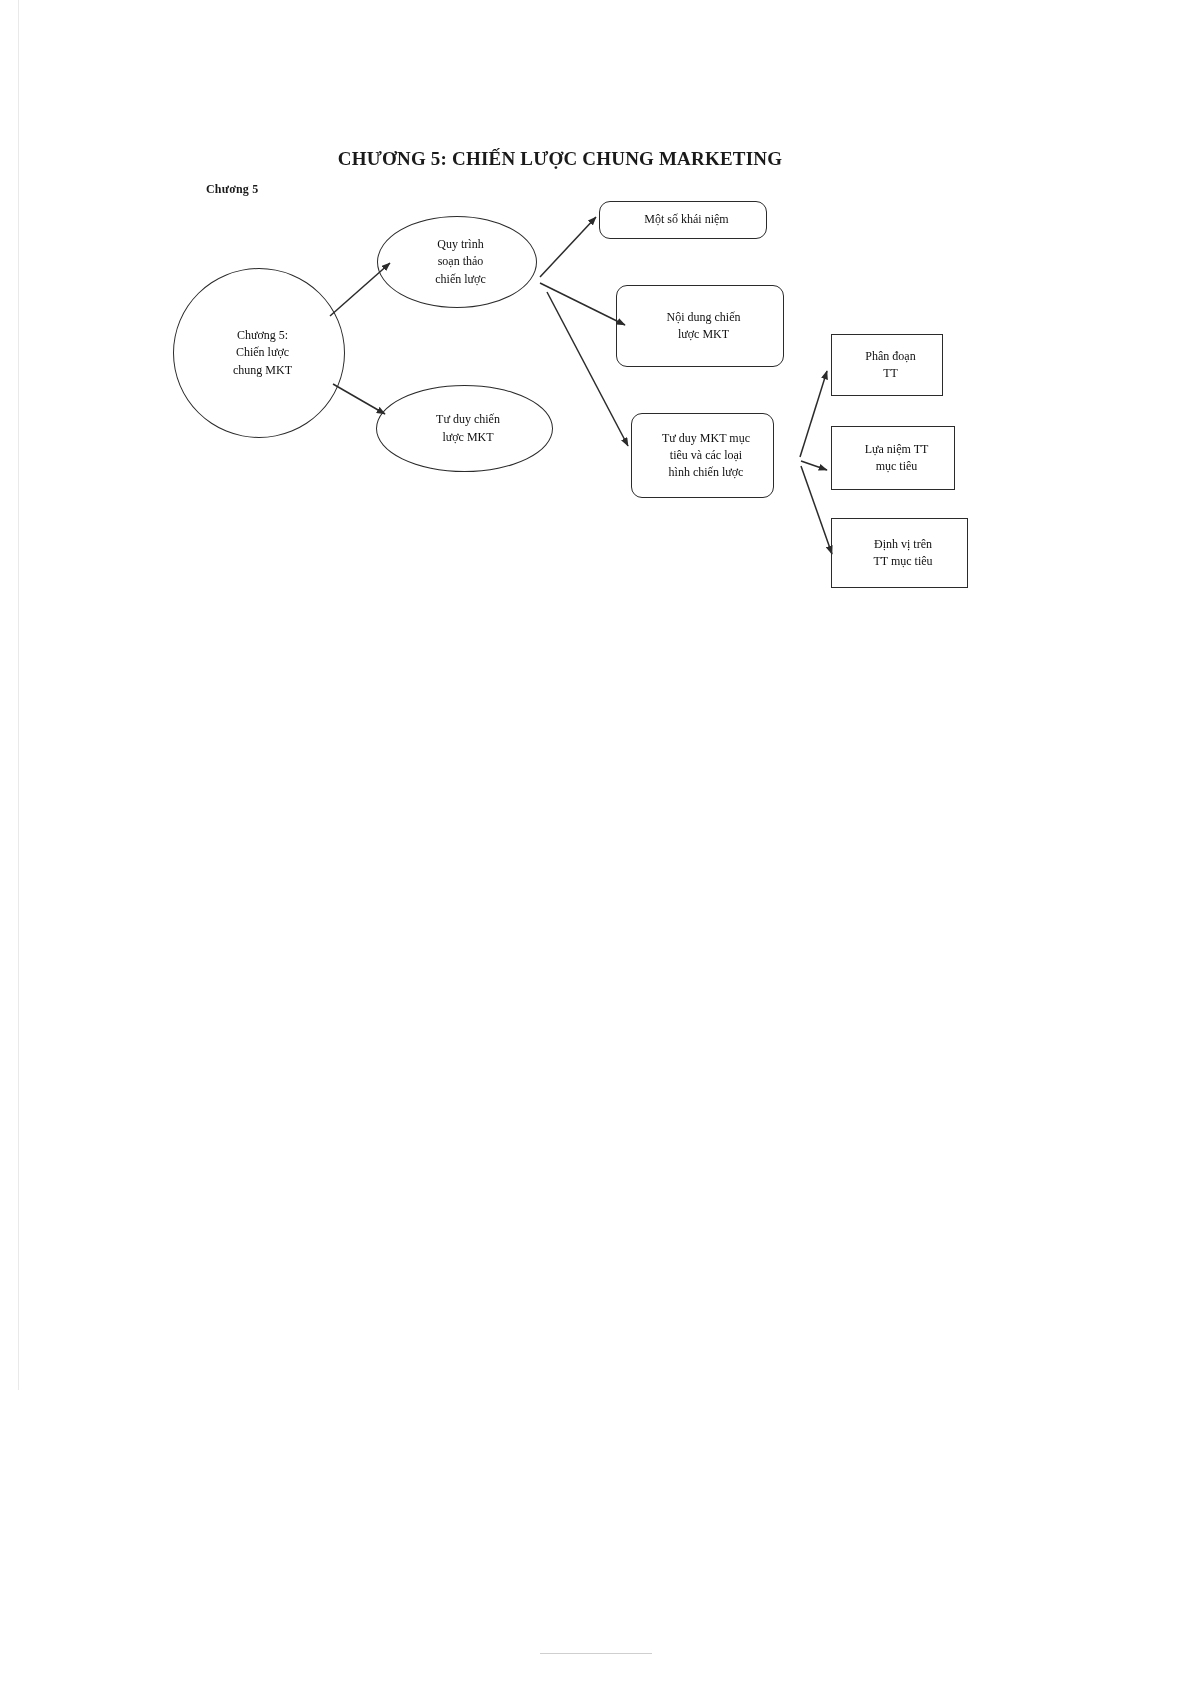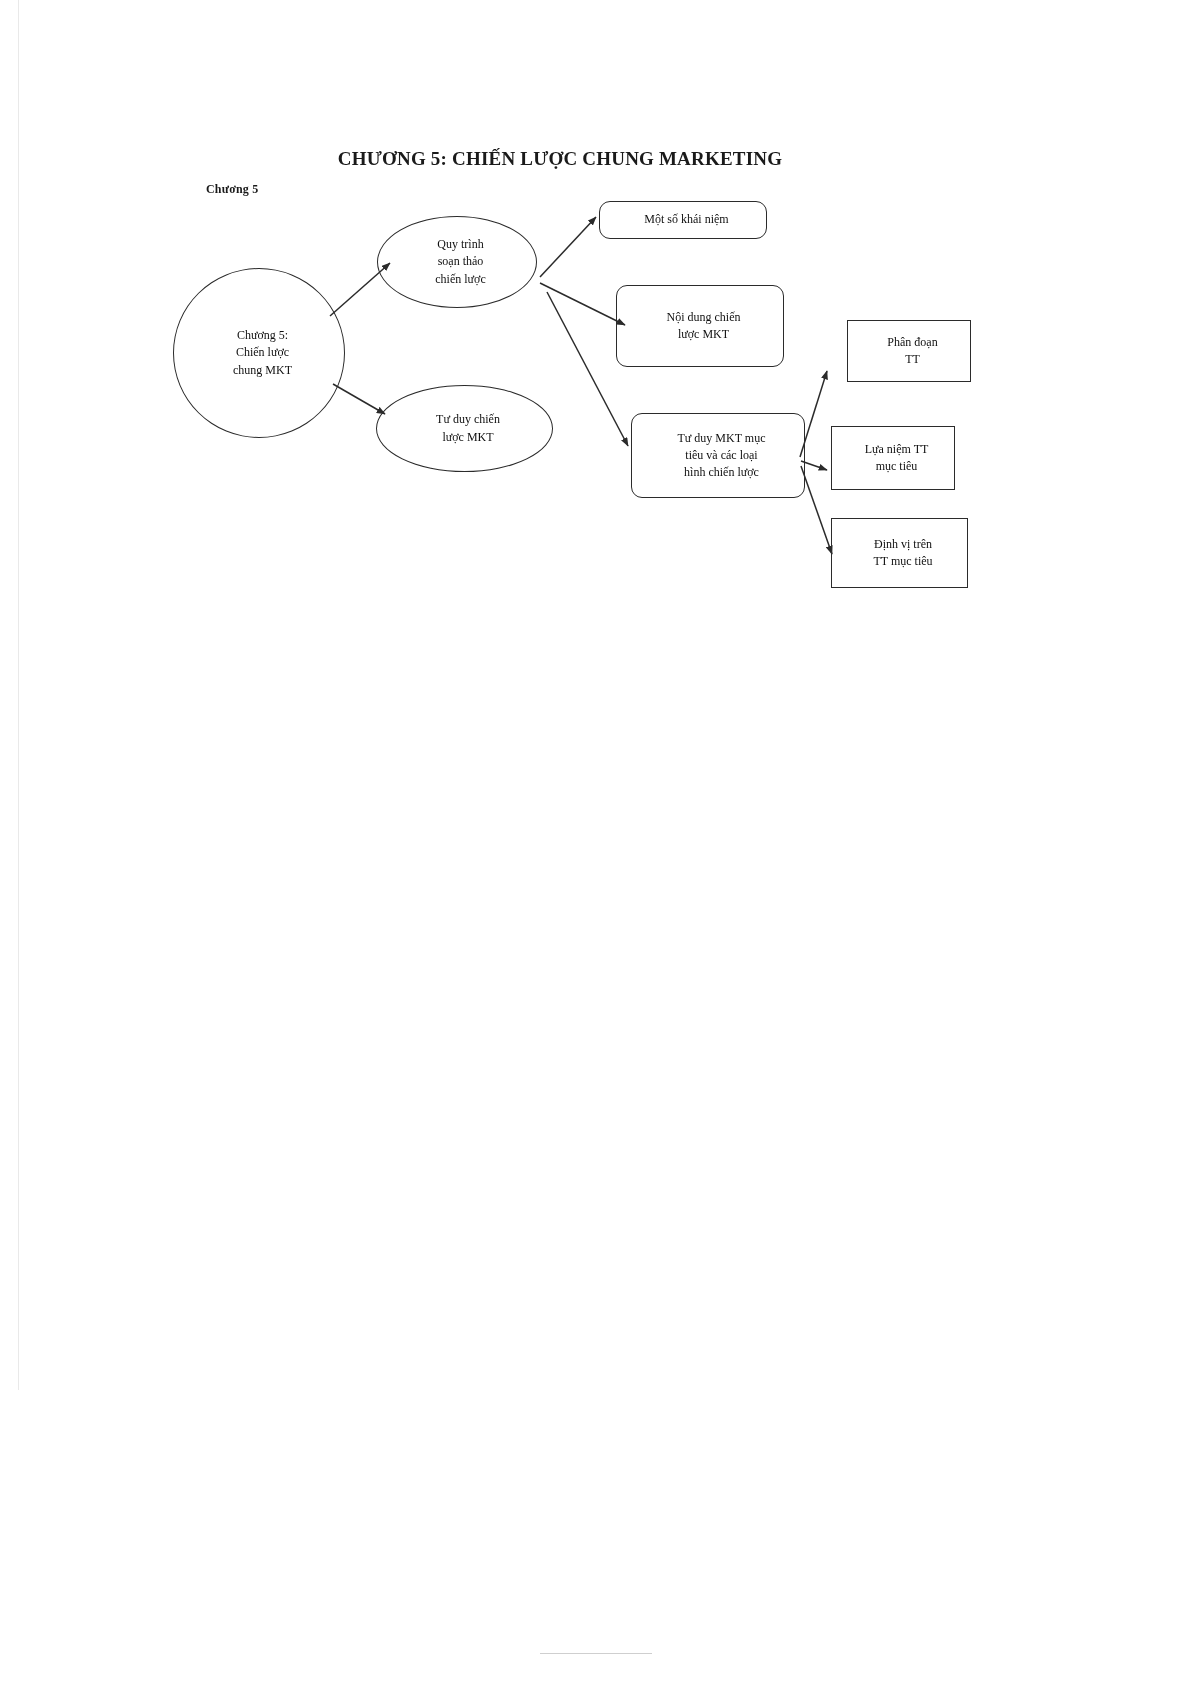--- a/index.html
+++ b/index.html
@@ -143,29 +143,29 @@
     </div>
   </div>
 
   <div class="node node-rounded" style="left:616px; top:285px; width:168px; height:82px;">
     <div>
       <div>Nội dung chiến</div>
       <div>lược MKT</div>
     </div>
   </div>
 
-  <div class="node node-rounded" style="left:631px; top:413px; width:174px; height:85px;">
+  <div class="node node-rounded" style="left:631px; top:413px; width:143px; height:85px;">
     <div>
       <div>Tư duy MKT mục</div>
       <div>tiêu và các loại</div>
       <div>hình chiến lược</div>
     </div>
   </div>
 
-  <div class="node node-rect" style="left:831px; top:320px; width:124px; height:62px;margin-left:16px;">
+  <div class="node node-rect" style="left:831px; top:334px; width:112px; height:62px;">
     <div>
       <div>Phân đoạn</div>
       <div>TT</div>
     </div>
   </div>
 
   <div class="node node-rect" style="left:831px; top:426px; width:124px; height:64px;">
     <div>
       <div>Lựa niệm TT</div>
       <div>mục tiêu</div>

